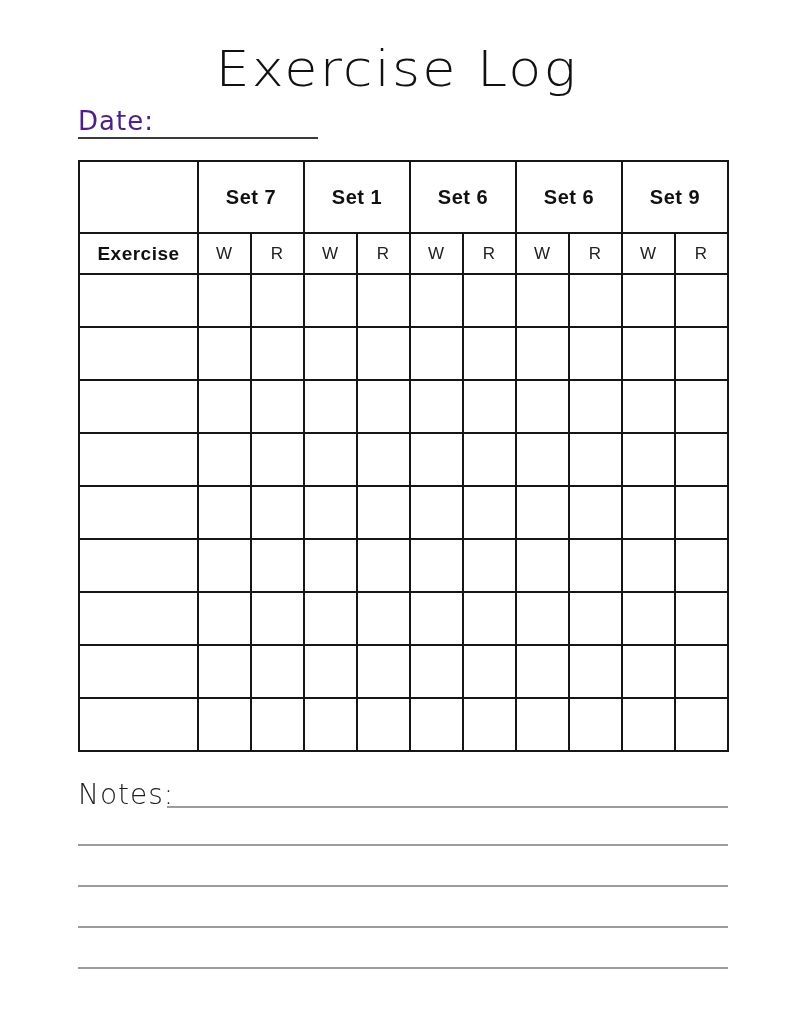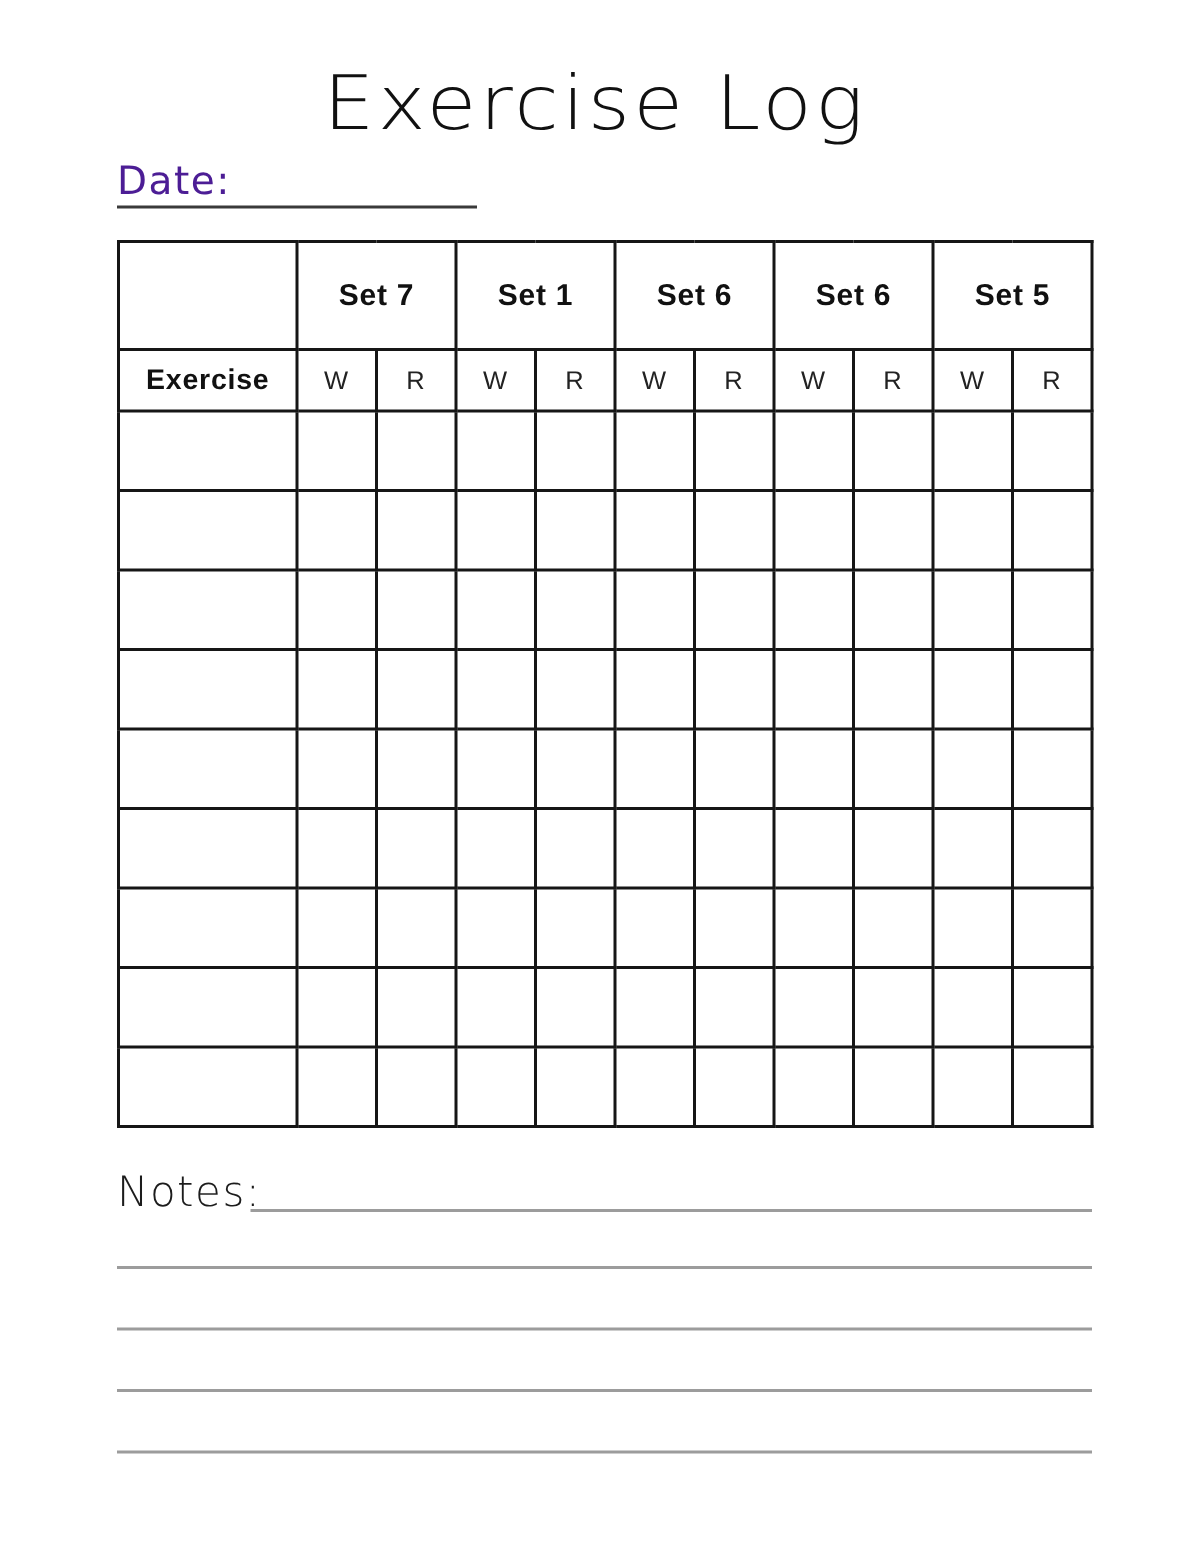--- a/index.html
+++ b/index.html
@@ -111,21 +111,21 @@
       <col class="col-set">
         <col class="col-set">
     </colgroup>
     <thead>
       <tr class="h1">
         <td></td>
         <td colspan="2" class="set-h">Set 7</td>
         <td colspan="2" class="set-h">Set 1</td>
         <td colspan="2" class="set-h">Set 6</td>
         <td colspan="2" class="set-h">Set 6</td>
-        <td colspan="2" class="set-h">Set 5</td>
+        <td colspan="2" class="set-h">Set 9</td>
       </tr>
       <tr class="h2">
         <td class="gray exercise-h">Exercise</td>
         <td class="gray sub-h">W</td>
         <td class="gray sub-h">R</td>
         <td class="gray sub-h">W</td>
         <td class="gray sub-h">R</td>
         <td class="gray sub-h">W</td>
         <td class="gray sub-h">R</td>
         <td class="gray sub-h">W</td>

